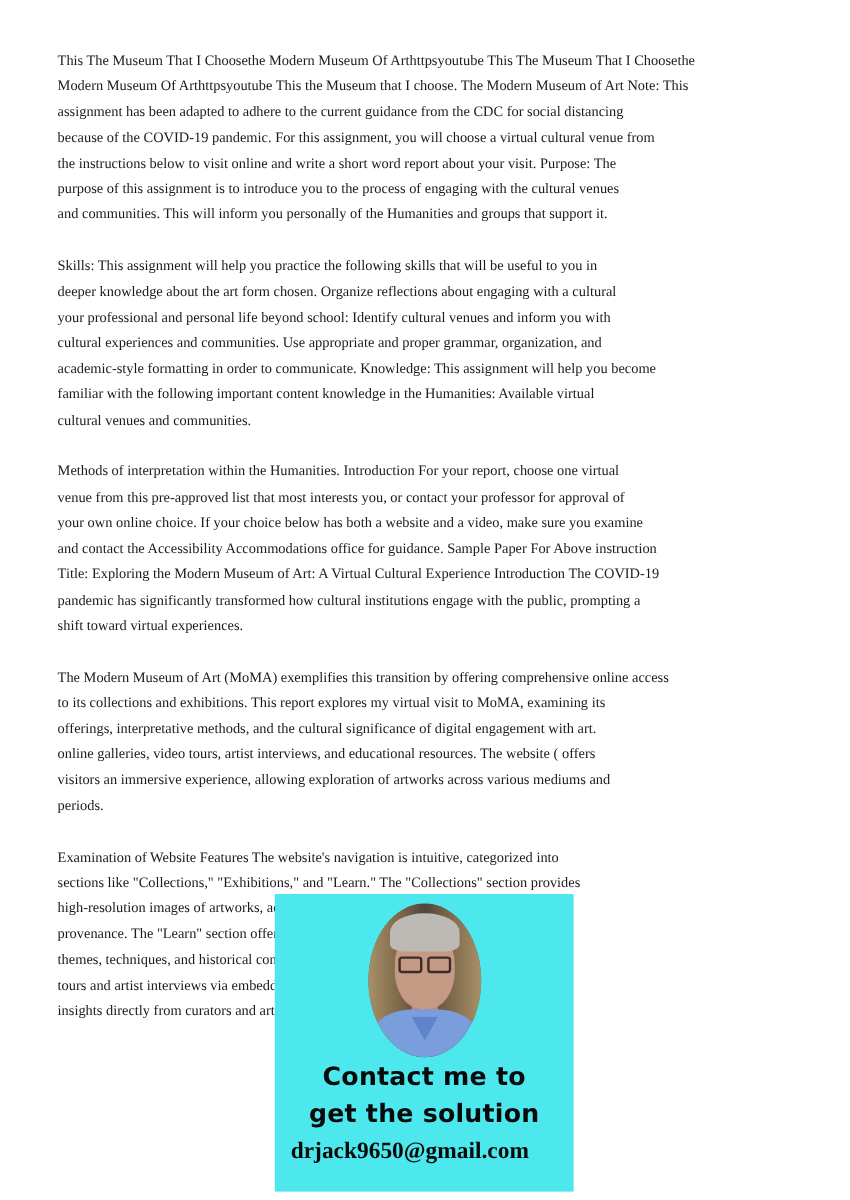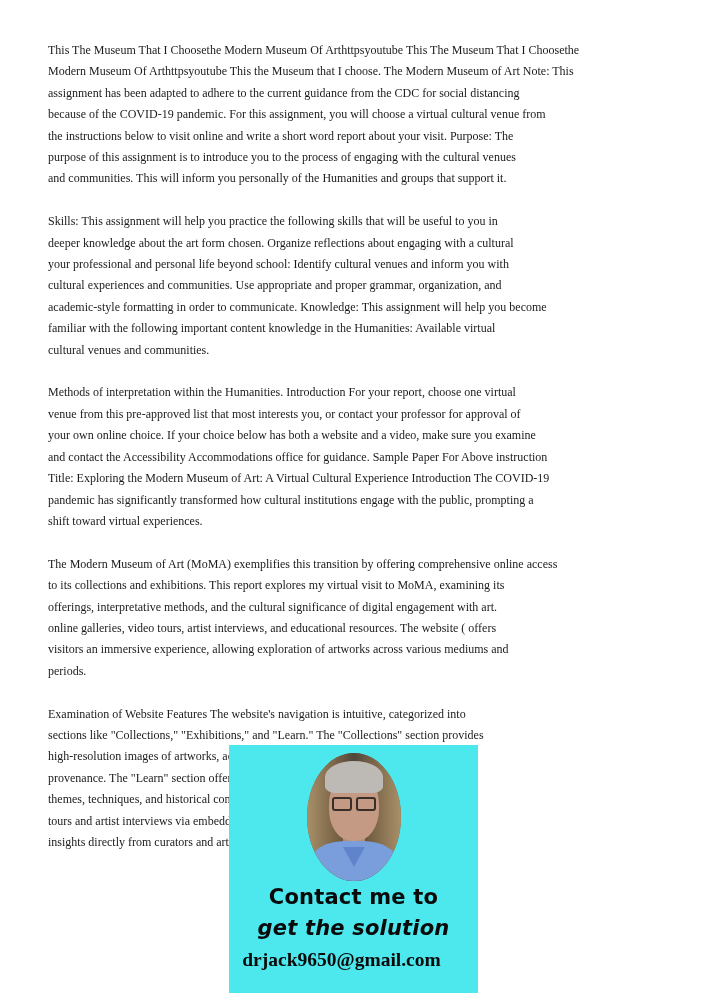--- a/index.html
+++ b/index.html
@@ -100,21 +100,21 @@
       left: 0;
       width: 249px;
       text-align: center;
       font-family: "DejaVu Sans", "Liberation Sans", sans-serif;
       font-weight: bold;
       font-size: 21px;
       color: #0a0a0a;
       letter-spacing: 0.2px;
     }
     .contact-line.l1 { top: 140px; }
-    .contact-line.l2 { top: 171px; font-style: italic; }
+    .contact-line.l2 { top: 171px; }
     .email-line {
       position: absolute;
       left: 0;
       width: 225px;
       top: 204px;
       text-align: center;
       font-family: "Liberation Serif", "DejaVu Serif", serif;
       font-weight: bold;
       font-size: 19.5px;
       color: #0a0a0a;

